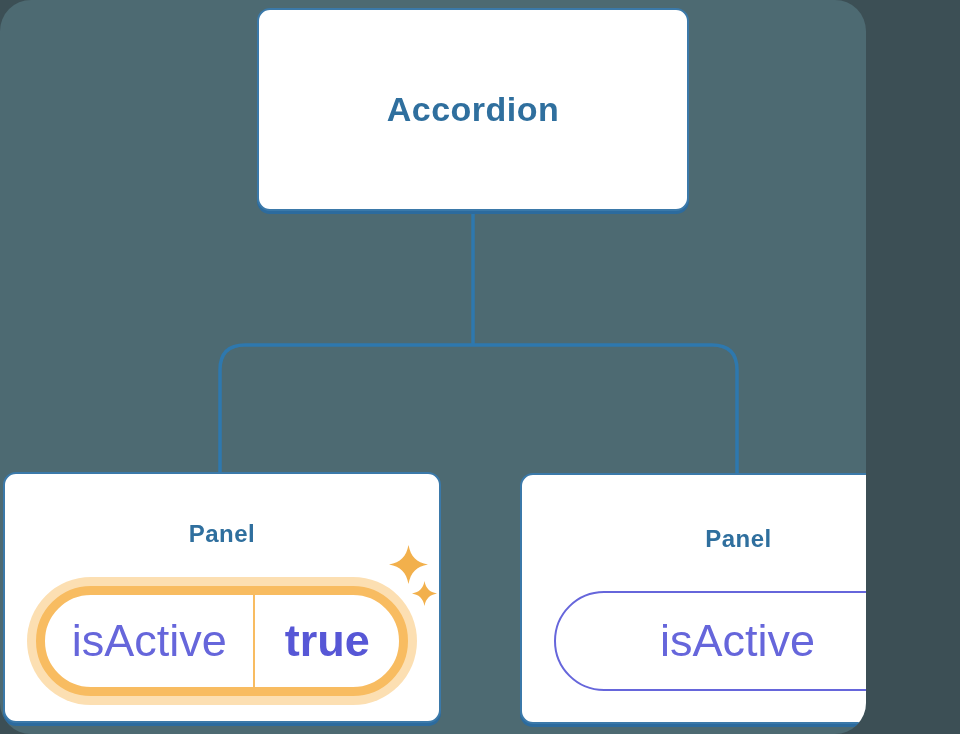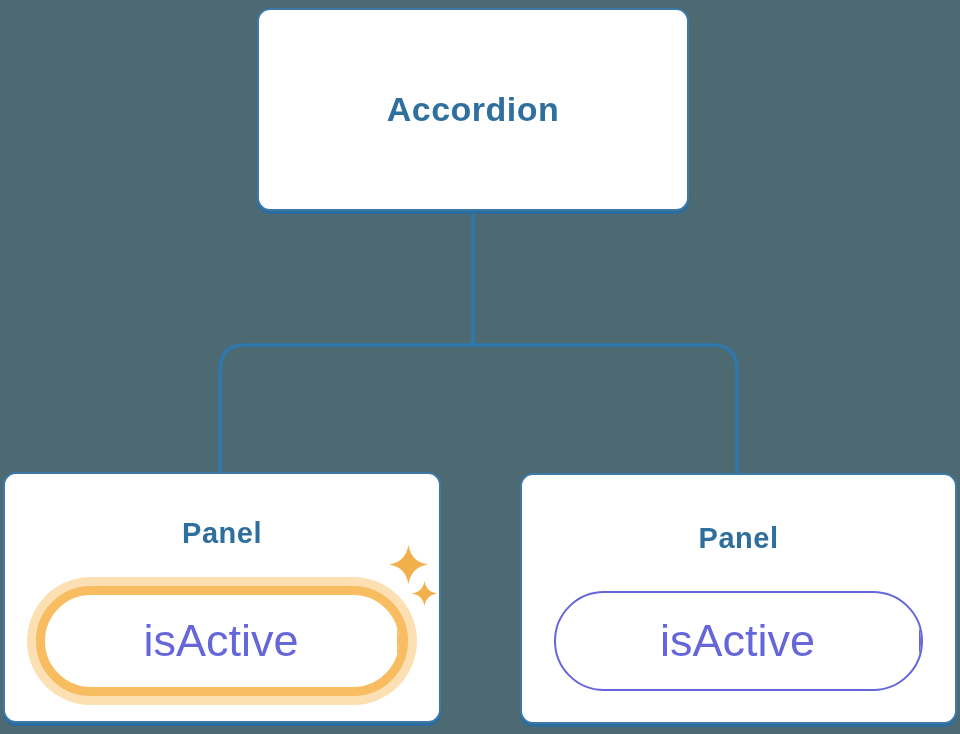--- a/index.html
+++ b/index.html
@@ -3,24 +3,25 @@
 <meta charset="utf-8">
 <style>
   html, body {
     margin: 0;
     padding: 0;
     background: #3c4f55;
     font-family: "Liberation Sans", sans-serif;
   }
   .stage {
     position: relative;
-    width: 960px;
+    width: 866px;
     height: 734px;
     background: var(--bg, #4d6a72);
     overflow: hidden;
+    border-radius: 31px;
   }
   .connector-svg {
     position: absolute;
     left: 0; top: 0;
     width: 960px; height: 734px;
     display: block;
   }
   .node-box {
     position: absolute;
     background: var(--boxBg, #ffffff);
@@ -44,21 +45,21 @@
   }
   .panel-box {
     display: flex;
     flex-direction: column;
     align-items: center;
   }
   .panel-left  { left: 3px;   top: 472px; width: 438px; height: 251px; padding-top: 40px; }
   .panel-right { left: 520px; top: 473px; width: 437px; height: 251px; padding-top: 44px; }
   .panel-title {
     color: var(--titleColor, #2f6f9e);
-    font-size: 29px;
+    font-size: 24px;
     font-weight: 600;
     line-height: 39px;
     letter-spacing: 0.5px;
   }
   
   .pill-glow {
     margin-top: 24px;
     width: 390px;
     box-sizing: border-box;
     padding: 9px;
@@ -124,20 +125,21 @@
     <span class="root-label">Accordion</span>
   </div>
 
   <div class="node-box panel-box panel-left">
     <span class="panel-title">Panel</span>
 
     <div class="pill-glow">
       <div class="pill-active">
         <span class="pill-cell pill-cell-label">isActive</span>
         <span class="pill-divider"></span>
+        <span class="pill-cell pill-cell-value bold">true</span>
       </div>
     </div>
 
     <svg class="sparkle sparkle-large" viewBox="0 0 24 24" xmlns="http://www.w3.org/2000/svg">
       <path d="M12 0 C13.4 7.2 16.8 10.6 24 12 C16.8 13.4 13.4 16.8 12 24 C10.6 16.8 7.2 13.4 0 12 C7.2 10.6 10.6 7.2 12 0 Z" fill="#f2b04c"></path>
     </svg>
     <svg class="sparkle sparkle-small" viewBox="0 0 24 24" xmlns="http://www.w3.org/2000/svg">
       <path d="M12 0 C13.4 7.2 16.8 10.6 24 12 C16.8 13.4 13.4 16.8 12 24 C10.6 16.8 7.2 13.4 0 12 C7.2 10.6 10.6 7.2 12 0 Z" fill="#f2b04c"></path>
     </svg>
   </div>

